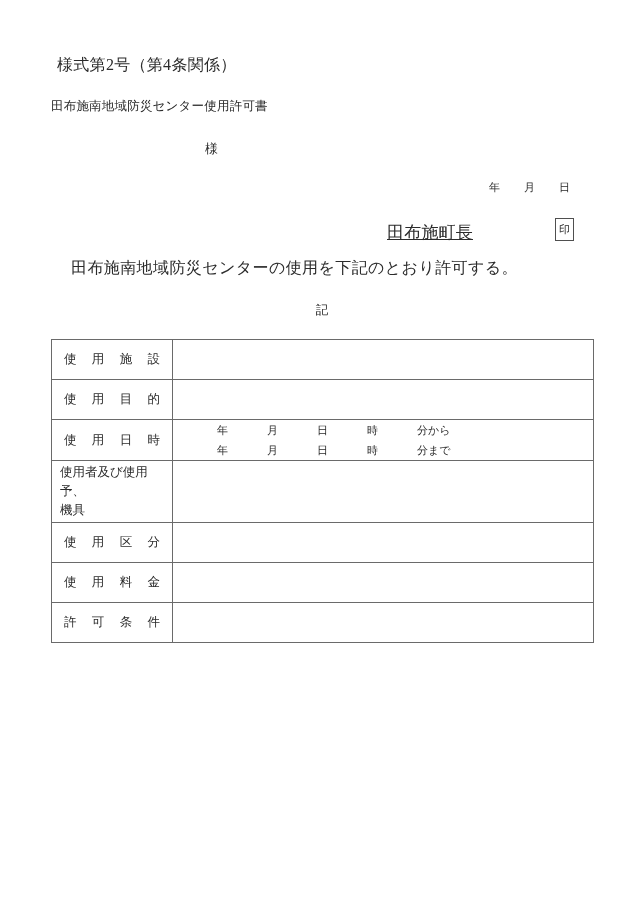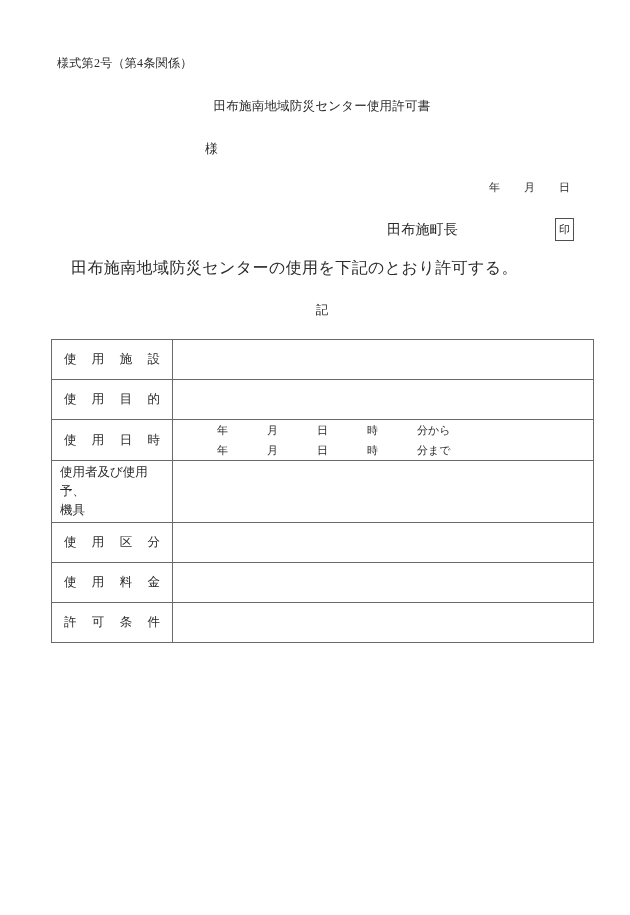--- a/index.html
+++ b/index.html
@@ -7,25 +7,25 @@
   .page {
     position: relative;
     width: 630px;
     height: 915px;
     background: #ffffff;
     font-family: "Liberation Serif", "DejaVu Serif", serif;
     color: #2b2b2b;
     overflow: hidden;
   }
   .abs { position: absolute; }
-  .form-number { left: 57px; top: 55px; font-size: 12px; letter-spacing: 0.3px; }
-  .doc-title   { left: 51px; top: 98px; width: 542px; text-align: center; font-size: 12.5px; letter-spacing: 0.2px; }
+  .form-number { left: 57px; top: 55px; font-size: 16px; letter-spacing: 0.3px; }
+  .doc-title   { left: 51px; top: 98px; width: 542px; font-size: 12.5px; letter-spacing: 0.2px; }
   .sama        { left: 205px; top: 140px; font-size: 13px; }
   .date-line   { left: 489px; top: 180px; display: flex; gap: 24px; font-size: 11px; }
-  .mayor       { left: 387px; top: 221px; font-size: 14px; letter-spacing: 0.2px; }
+  .mayor       { left: 387px; top: 221px; font-size: 17px; letter-spacing: 0.2px; text-decoration: underline; }
   .seal-box    {
     left: 555px; top: 218px; width: 19px; height: 23px;
     border: 1px solid #4f4f4f;
     display: flex; align-items: center; justify-content: center;
     font-size: 11px;
   }
   .statement   { left: 71px; top: 258px; font-size: 16px; letter-spacing: 0.4px; }
   .ki-heading  { left: 51px; top: 302px; width: 542px; text-align: center; font-size: 12.5px; }
 
   table.permit {

